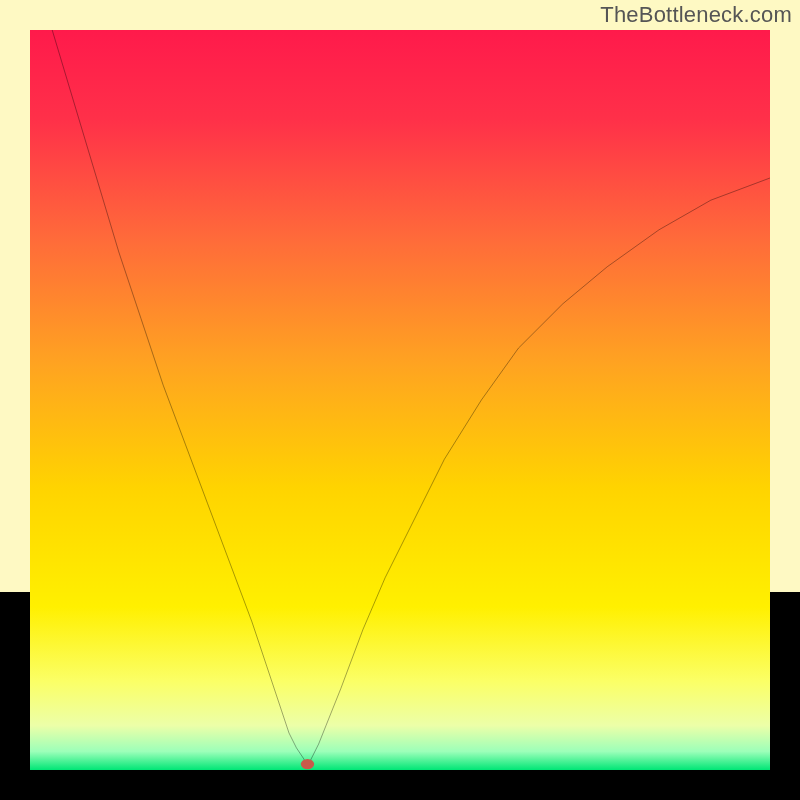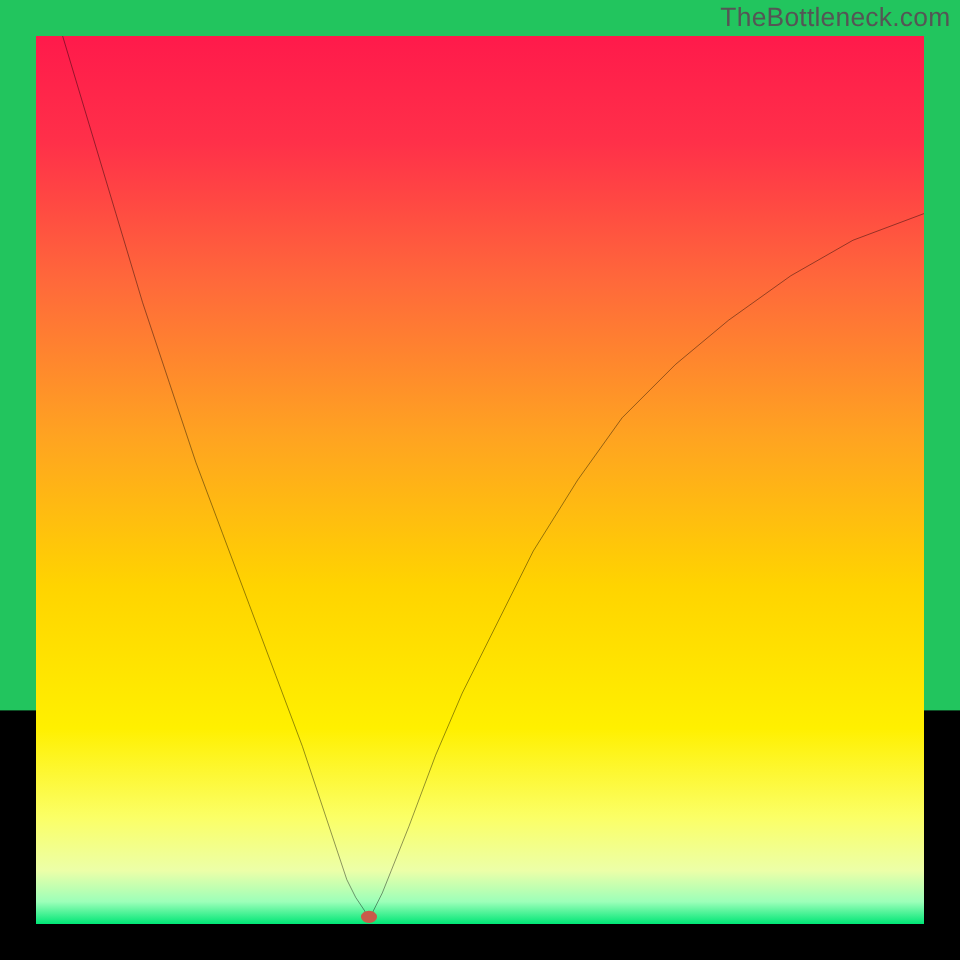--- a/index.html
+++ b/index.html
@@ -8,21 +8,21 @@
     width: 800px;
     height: 800px;
     background: #000;
     font-family: Arial, Helvetica, sans-serif;
     overflow: hidden;
   }
   .frame {
     position: relative;
     width: 800px;
     height: 592px;
-    background: #22c55e;
+    background: #fef9c3;
   }
   .watermark {
     position: absolute;
     top: 2px;
     right: 8px;
     color: #555;
     font-size: 22px;
     font-weight: 500;
     letter-spacing: 0.2px;
     z-index: 10;

